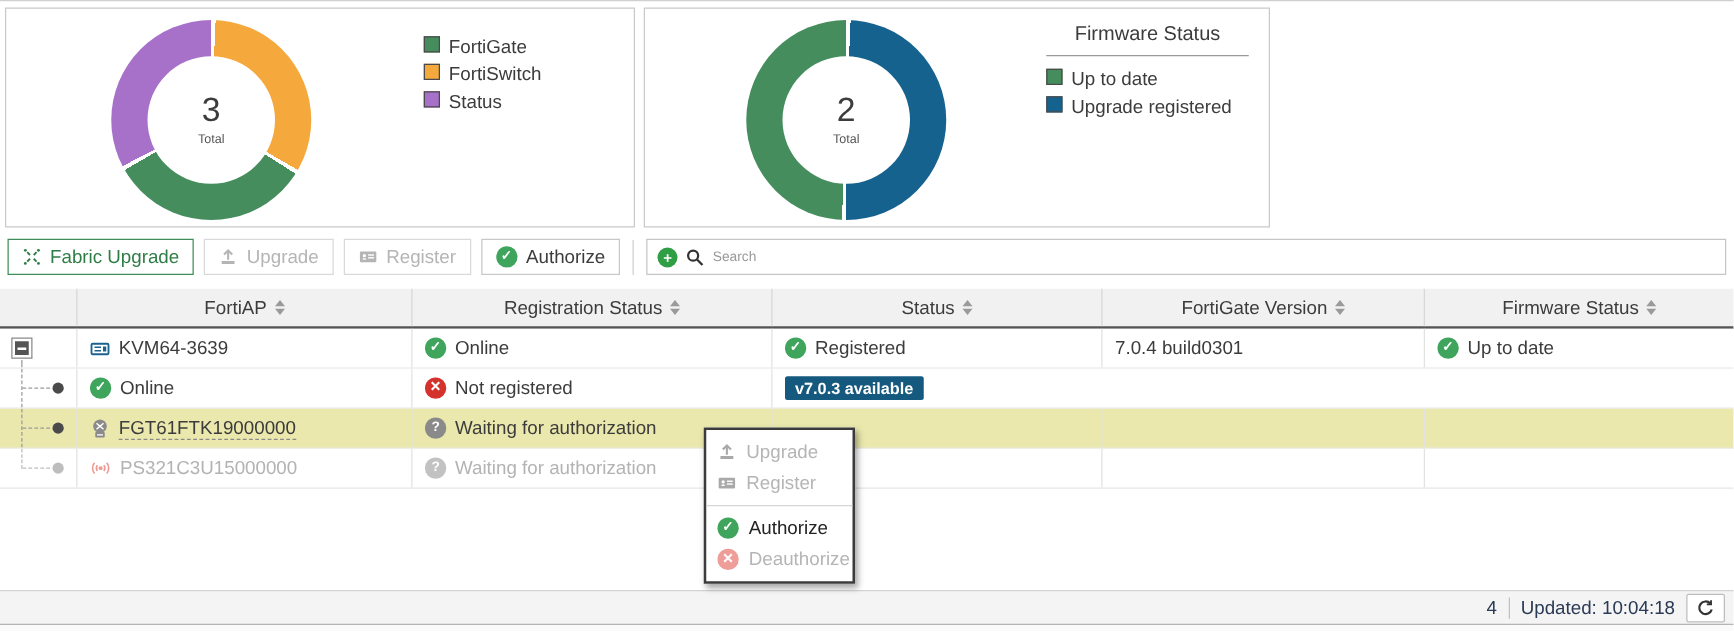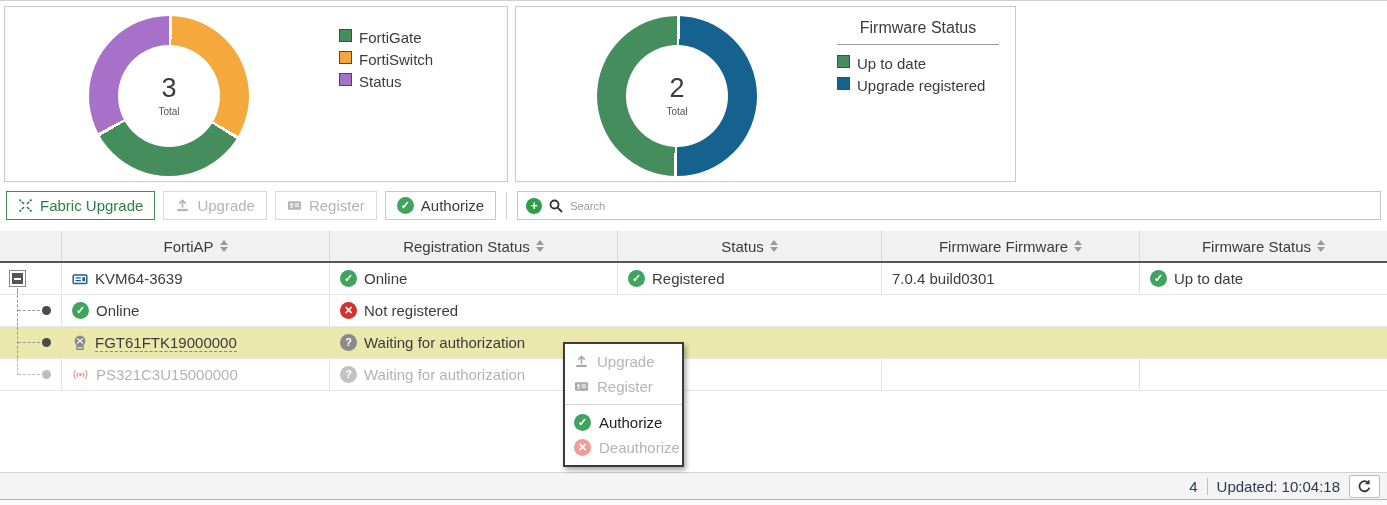--- a/index.html
+++ b/index.html
@@ -231,21 +231,21 @@
         </span>
     </div>
     <div class="th">
       <span>Status</span>
       <span class="sort">
           <i class="up"></i>
           <i class="down"></i>
         </span>
     </div>
     <div class="th">
-      <span>Firmware Firmware</span>
+      <span>FortiGate Version</span>
       <span class="sort">
           <i class="up"></i>
           <i class="down"></i>
         </span>
     </div>
     <div class="th">
       <span>Firmware Status</span>
       <span class="sort">
           <i class="up"></i>
           <i class="down"></i>
@@ -296,20 +296,23 @@
       <span class="bullet"></span>
     </div>
     <div class="td">
       <span class="cicon c-green">✓</span>
       <span class="cell-text">Online</span>
     </div>
     <div class="td">
       <span class="cicon c-red">✕</span>
       <span class="cell-text">Not registered</span>
     </div>
+    <div class="td">
+      <span class="fw-badge">v7.0.3 available</span>
+    </div>
   </div>
 
   <div class="grid trow highlight">
     <div class="td tree">
       <span class="vline-full"></span>
       <span class="hline"></span>
       <span class="bullet"></span>
     </div>
     <div class="td">
       <span>

